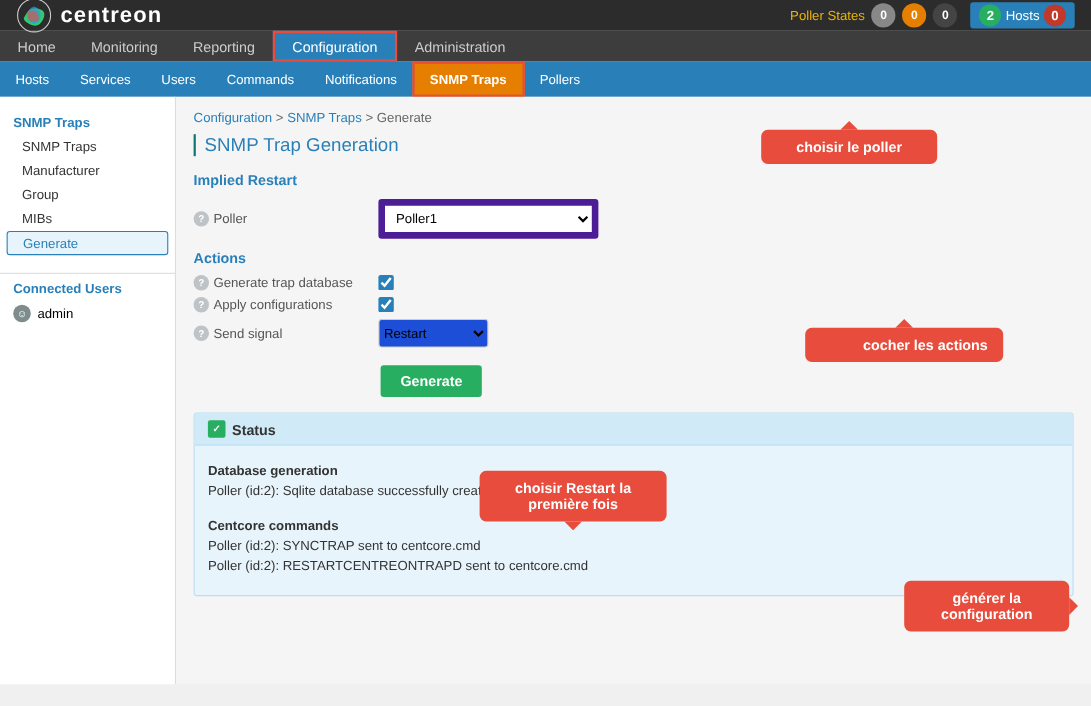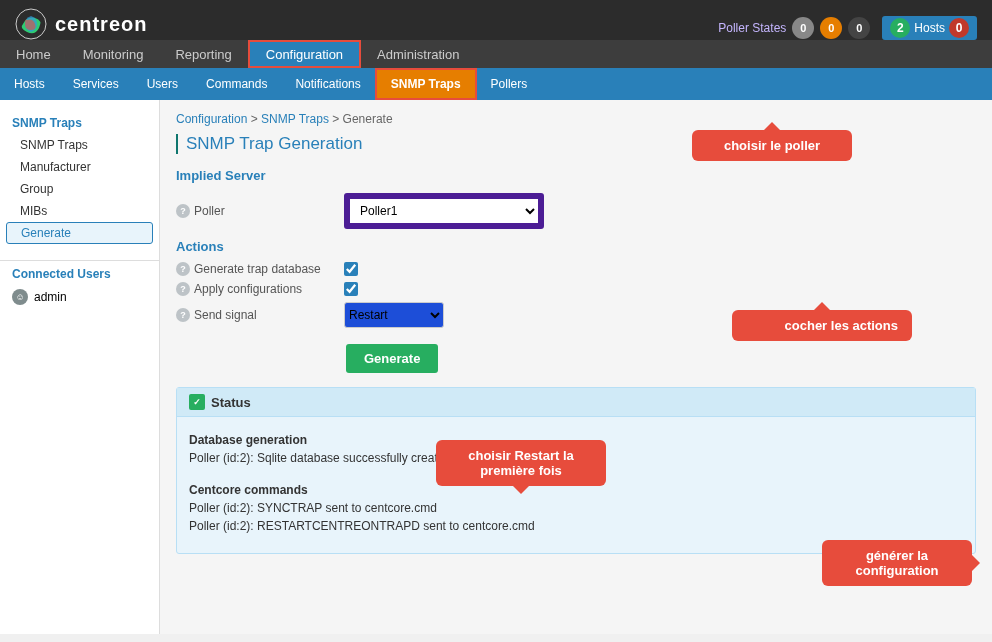--- a/index.html
+++ b/index.html
@@ -1,23 +1,23 @@
 <!DOCTYPE html>
 <html><head>
   <meta charset="utf-8">
   <style>
     * { margin: 0; padding: 0; box-sizing: border-box; }
     body { font-family: Arial, sans-serif; font-size: 13px; background: #f0f0f0; width: 992px; height: 642px; overflow: hidden; }
 
     
     .top-bar {
       background: #1a1a2e;
-      height: 40px;
-      display: flex;
-      align-items: flex-end;
+      height: 28px;
+      display: flex;
+      align-items: center;
       justify-content: space-between;
       padding: 0 15px;
       background: #2c2c2c;
     }
     .logo-area {
       display: flex;
       align-items: center;
       gap: 8px;
     }
     .logo-icon {
@@ -35,21 +35,21 @@
       align-items: center;
       gap: 12px;
       color: #ccc;
       font-size: 12px;
     }
     .poller-states {
       display: flex;
       align-items: center;
       gap: 6px;
     }
-    .poller-states-label { color: #c4b5fd; font-size: 12px; }
+    .poller-states-label { color: #eab308; font-size: 12px; }
     .state-badge {
       width: 22px; height: 22px; border-radius: 50%;
       display: flex; align-items: center; justify-content: center;
       font-size: 11px; font-weight: bold; color: #fff;
     }
     .badge-gray { background: #888; }
     .badge-orange { background: #e67e00; }
     .badge-dark { background: #444; }
     .hosts-badge {
       display: flex; align-items: center; gap: 4px;
@@ -415,21 +415,21 @@
     <div class="breadcrumb">
       <a>Configuration</a> &gt;
       <a>SNMP Traps</a> &gt;
       <span>Generate</span>
     </div>
 
     
     <div class="page-title">SNMP Trap Generation</div>
 
     
-    <div class="section-subtitle">Implied Server</div>
+    <div class="section-subtitle">Implied Restart</div>
 
     
     <div class="form-row">
       <div class="form-label">
         <span class="help-icon">?</span>
         <span>Poller</span>
       </div>
       <select class="form-select">
         <option>Poller1</option>
         <option>Poller2</option>

